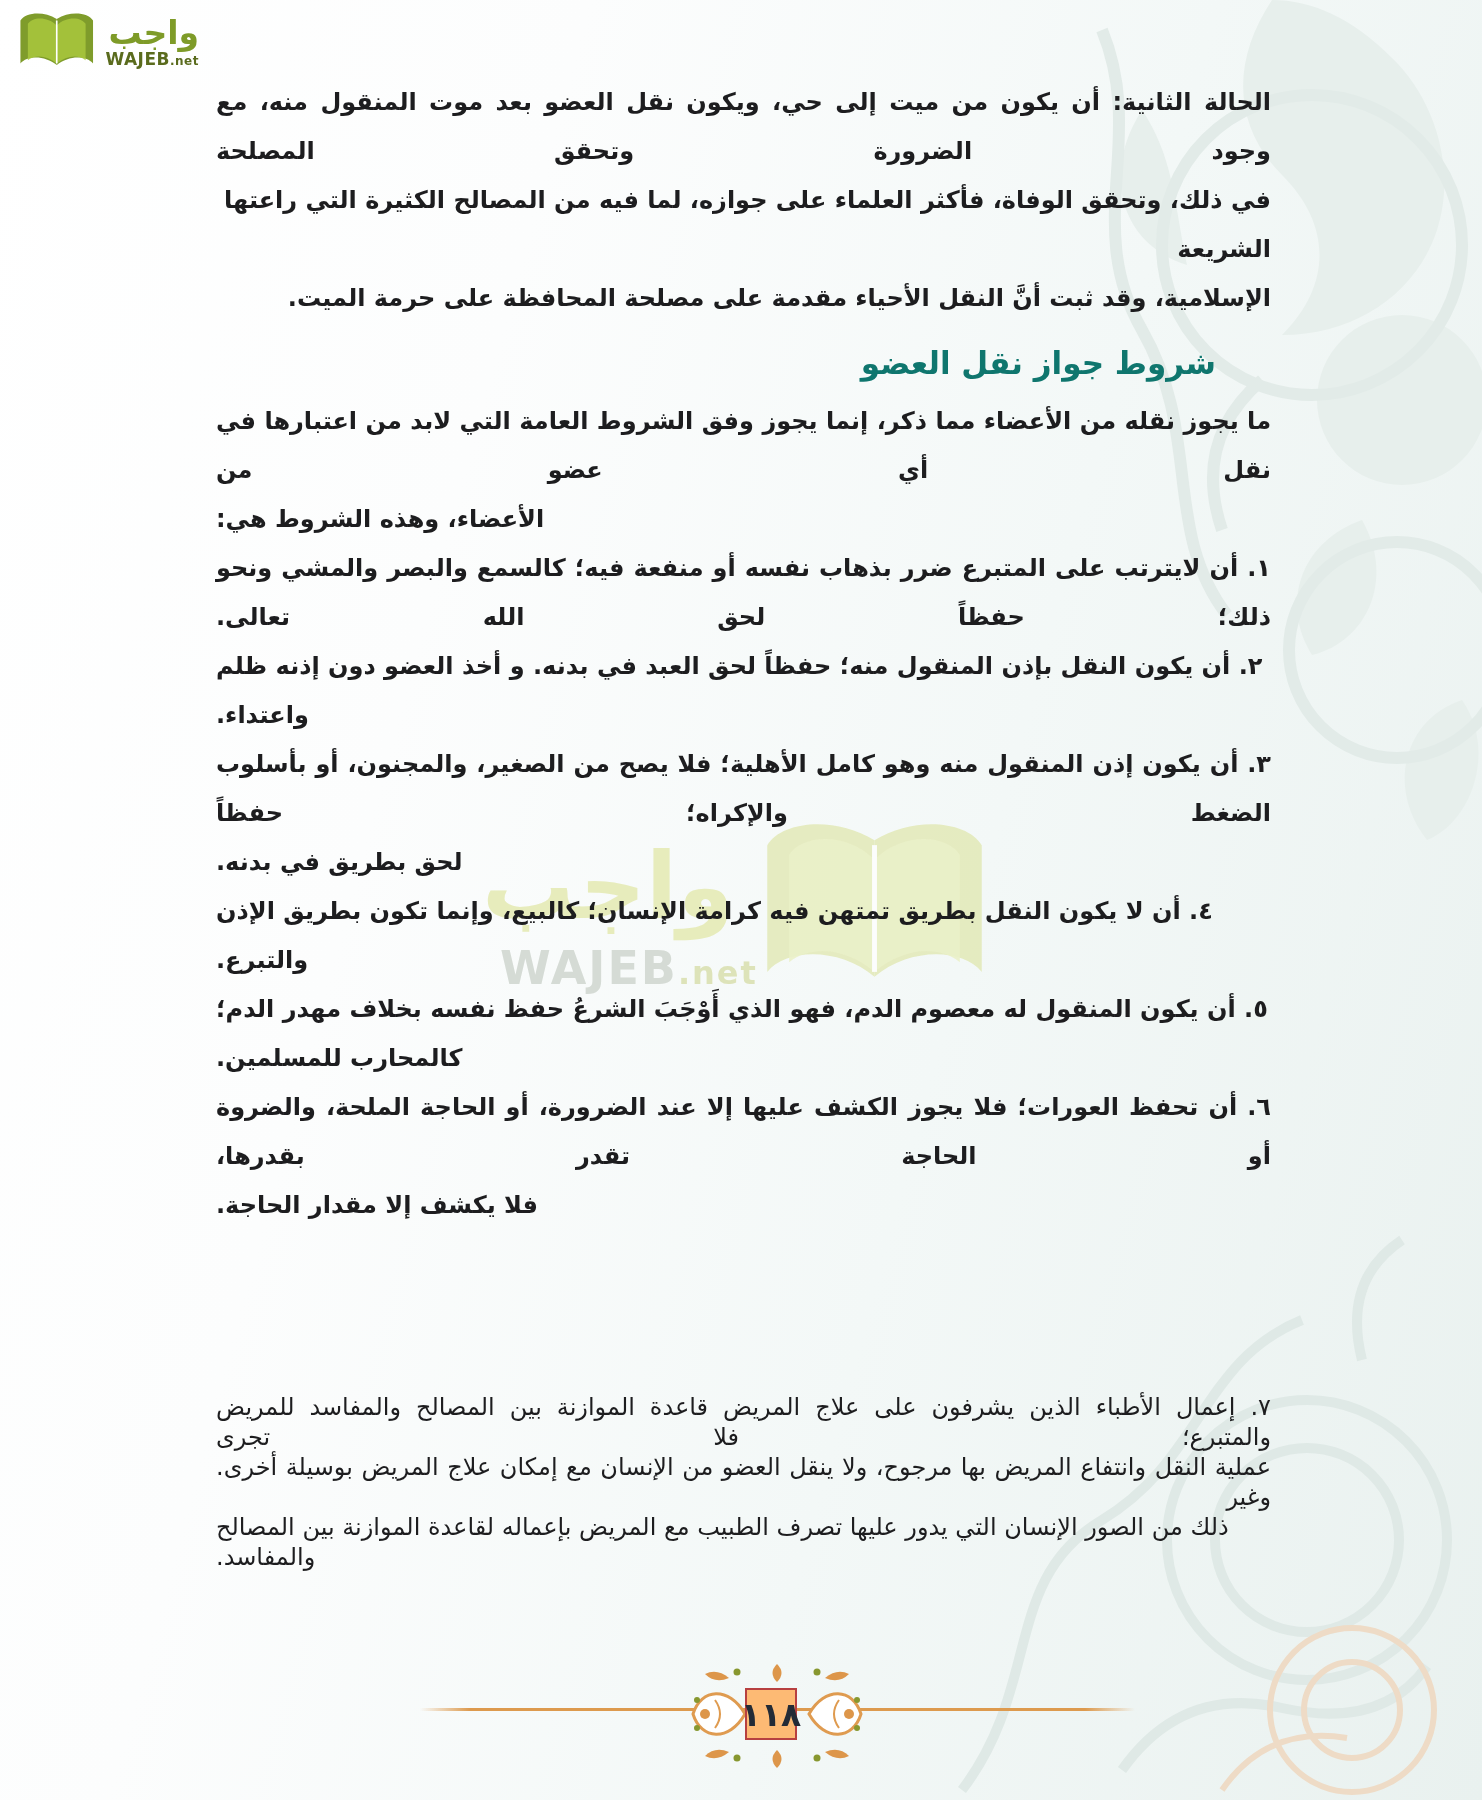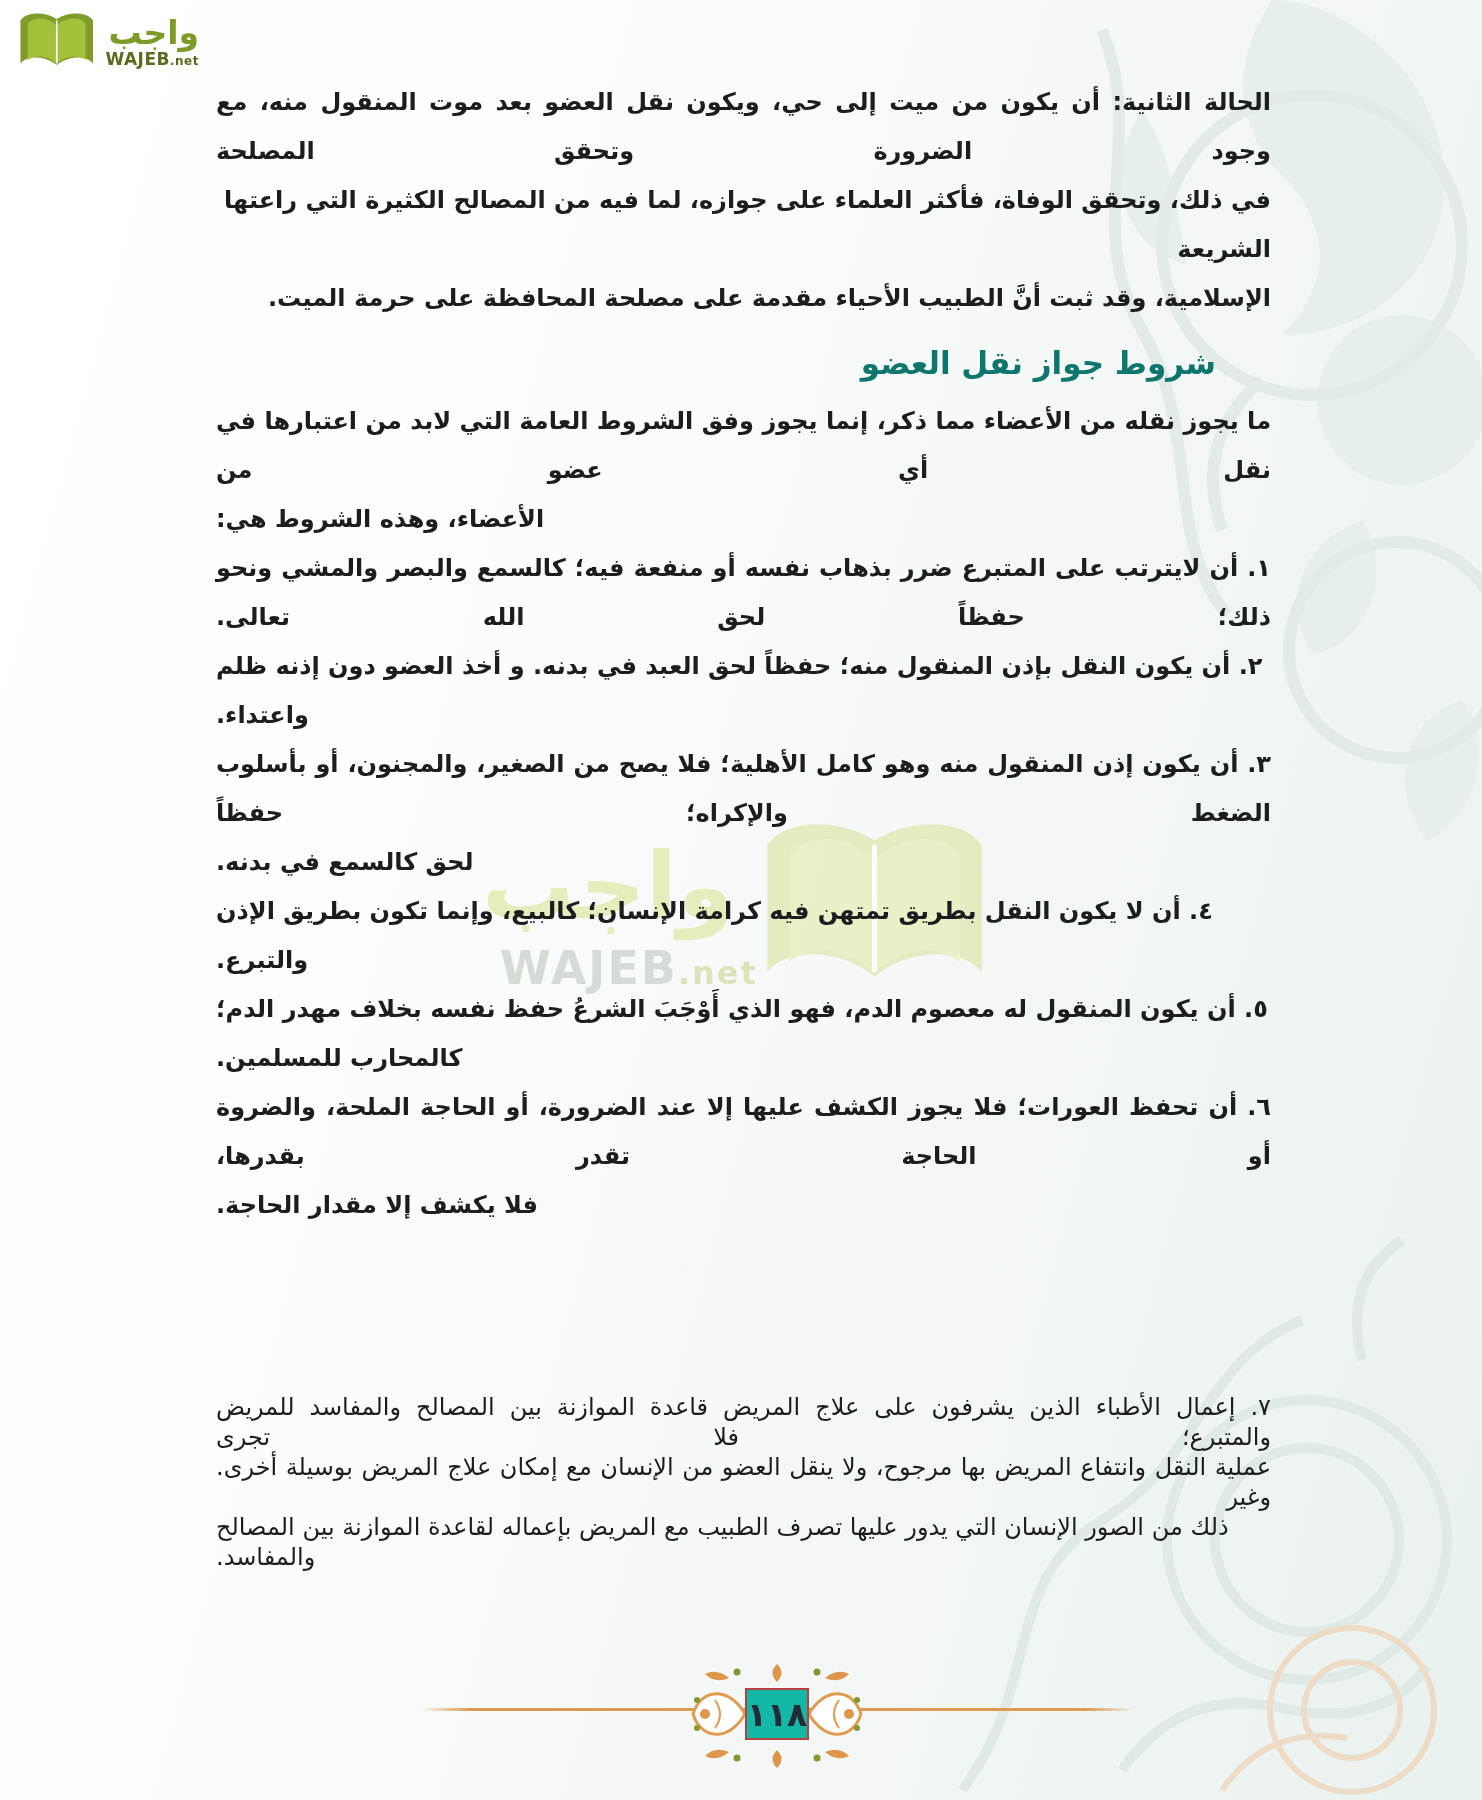--- a/index.html
+++ b/index.html
@@ -39,22 +39,22 @@
   .indent-s{margin-right:30px;}
   .indent-m{margin-right:130px;}
   .cond-last{margin-top:162px;line-height:30px;font-weight:normal;}
   .cond-last .boldline{font-weight:normal;}
   
   .footer-line{position:absolute;top:1708px;left:420px;width:715px;height:3px;z-index:3;
     background:linear-gradient(to right,rgba(224,160,88,0),#dd9a4e 7%,#dd9a4e 93%,rgba(224,160,88,0));}
   .pn-wrap{position:absolute;left:667px;top:1660px;width:220px;height:112px;z-index:4;}
   .pn-svg{position:absolute;left:0;top:0;}
   .pn-box{
-    position:absolute;left:78px;top:28px;width:64px;height:52px;
-    background:#14b8a6;border:2px solid #b74040;box-sizing:border-box;
+    position:absolute;left:78px;top:28px;width:52px;height:52px;
+    background:#fdba74;border:2px solid #b74040;box-sizing:border-box;
     display:flex;align-items:center;justify-content:center;
   }
   .pn-num{font-size:33px;font-weight:bold;color:#232b36;line-height:1;}
 </style>
 </head>
 <body>
 
 <svg class="bg-orn" style="right:0;top:0;" width="640" height="870" viewBox="0 0 640 870">
   <g fill="#e7efec">
     <path d="M430 0 C390 60 390 125 440 175 C490 225 490 285 440 335 C515 335 575 292 595 230 C615 168 592 98 550 58 C510 18 470 0 430 0 Z"></path>
@@ -110,40 +110,40 @@
     <path d="M50 20 C62 8 80 10 85 18 L85 62 C76 55 62 56 50 66 Z" fill="#e8eebb" fill-opacity="0.9"></path>
     <line x1="50" y1="14" x2="50" y2="66" stroke="#ffffff" stroke-width="2"></line>
   </svg>
 </div>
 
 <div class="content">
 
   <div>
     <div class="line stretch">الحالة الثانية: أن يكون من ميت إلى حي، ويكون نقل العضو بعد موت المنقول منه، مع وجود الضرورة وتحقق المصلحة</div>
     <div class="line center">في ذلك، وتحقق الوفاة، فأكثر العلماء على جوازه، لما فيه من المصالح الكثيرة التي راعتها الشريعة</div>
-    <div class="line center">الإسلامية، وقد ثبت أنَّ الطبيب الأحياء مقدمة على مصلحة المحافظة على حرمة الميت.</div>
+    <div class="line center">الإسلامية، وقد ثبت أنَّ النقل الأحياء مقدمة على مصلحة المحافظة على حرمة الميت.</div>
   </div>
 
   <div class="section-heading">شروط جواز نقل العضو</div>
 
   <div>
     <div class="line stretch">ما يجوز نقله من الأعضاء مما ذكر، إنما يجوز وفق الشروط العامة التي لابد من اعتبارها في نقل أي عضو من</div>
     <div class="line right">الأعضاء، وهذه الشروط هي:</div>
   </div>
 
   <div>
     <div class="cond">
       <div class="line stretch">١. أن لايترتب على المتبرع ضرر بذهاب نفسه أو منفعة فيه؛ كالسمع والبصر والمشي ونحو ذلك؛ حفظاً لحق الله تعالى.</div>
     </div>
     <div class="cond">
       <div class="line right">٢. أن يكون النقل بإذن المنقول منه؛ حفظاً لحق العبد في بدنه. و أخذ العضو دون إذنه ظلم واعتداء.</div>
     </div>
     <div class="cond">
       <div class="line stretch">٣. أن يكون إذن المنقول منه وهو كامل الأهلية؛ فلا يصح من الصغير، والمجنون، أو بأسلوب الضغط والإكراه؛ حفظاً</div>
-      <div class="line right indent-s">لحق كالسمع في بدنه.</div>
+      <div class="line right indent-s">لحق بطريق في بدنه.</div>
     </div>
     <div class="cond">
       <div class="line right">٤. أن لا يكون النقل بطريق تمتهن فيه كرامة الإنسان؛ كالبيع، وإنما تكون بطريق الإذن والتبرع.</div>
     </div>
     <div class="cond">
       <div class="line right">٥. أن يكون المنقول له معصوم الدم، فهو الذي أَوْجَبَ الشرعُ حفظ نفسه بخلاف مهدر الدم؛ كالمحارب للمسلمين.</div>
     </div>
     <div class="cond">
       <div class="line stretch">٦. أن تحفظ العورات؛ فلا يجوز الكشف عليها إلا عند الضرورة، أو الحاجة الملحة، والضروة أو الحاجة تقدر بقدرها،</div>
       <div class="line right indent-m">فلا يكشف إلا مقدار الحاجة.</div>

